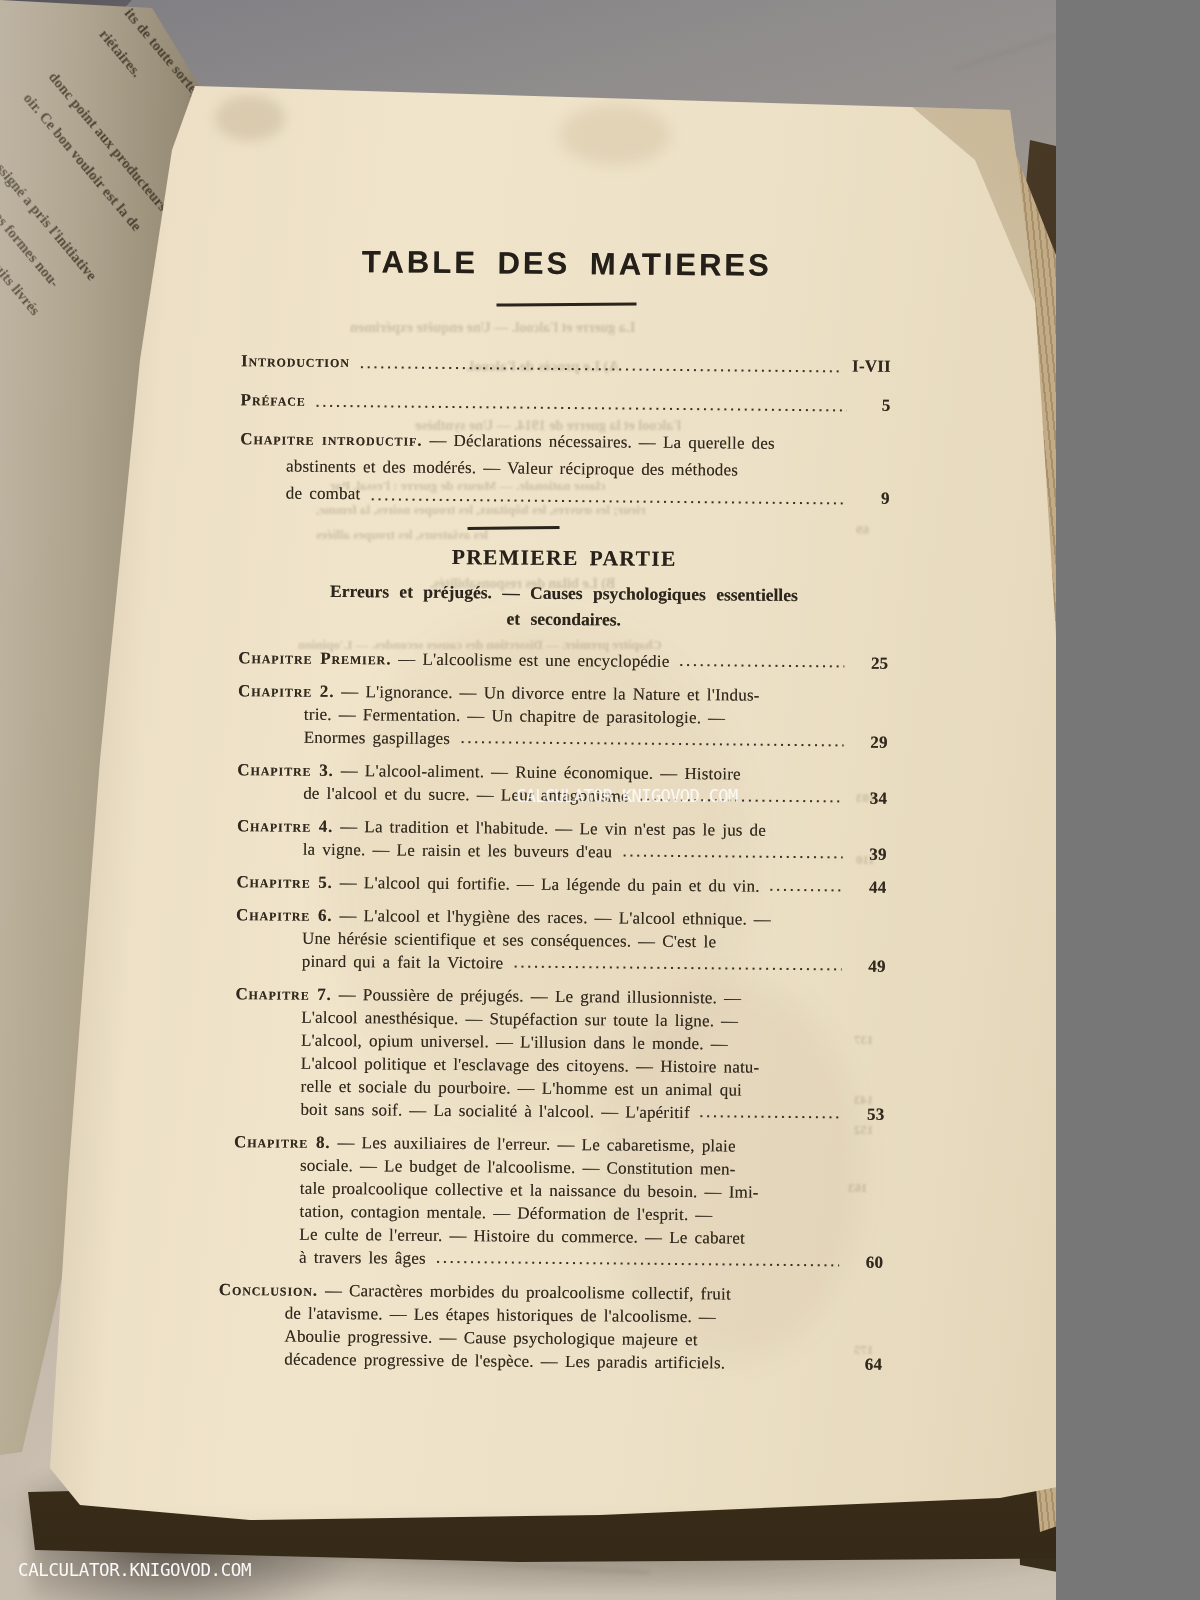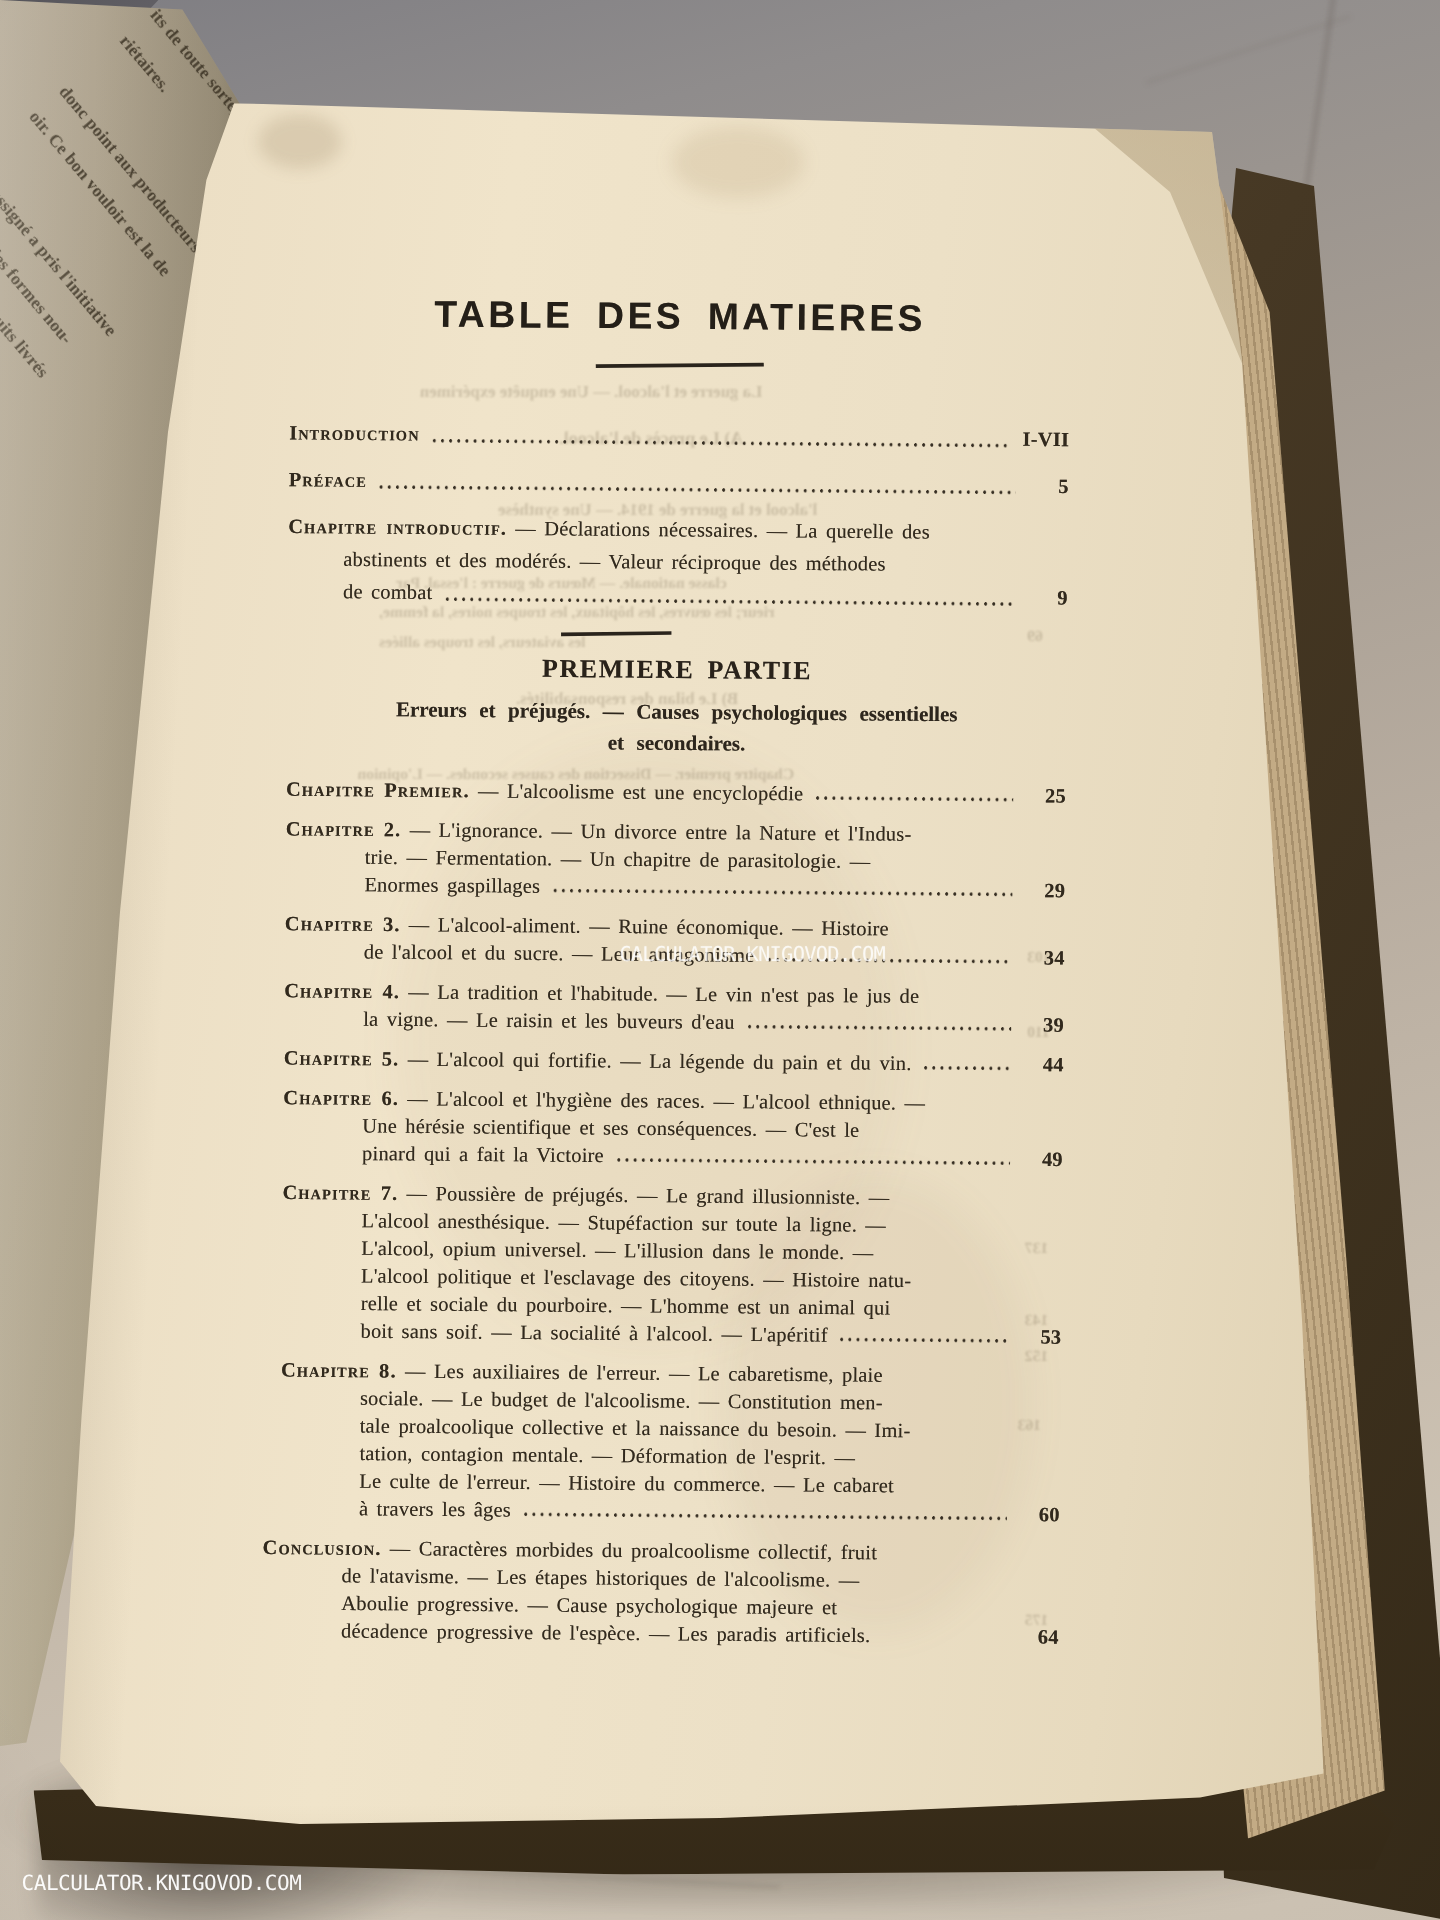--- a/index.html
+++ b/index.html
@@ -1,16 +1,16 @@
 <!DOCTYPE html>
 <html><head>
 <meta charset="utf-8">
 <style>
   html,body{margin:0;padding:0;background:#777;}
-  .scene{position:relative;width:1200px;height:1600px;overflow:hidden;
+  .scene{position:relative;width:1056px;height:1600px;overflow:hidden;
          font-family:"Liberation Serif",serif;}
   .abs{position:absolute;}
 
   
   .bg{left:0;top:0;width:1200px;height:1600px;
       background:linear-gradient(165deg,#7e7d82 0%,#8f8c8c 12%,#a59c92 32%,#b7ac9f 52%,#c6bbac 72%,#cfc5b6 88%,#cac0b1 100%);}
   .vein{background:rgba(96,88,78,.22);filter:blur(2px);}
   .vein.v1{left:1090px;top:-20px;width:5px;height:300px;transform:rotate(8deg);}
   .vein.v2{left:950px;top:40px;width:180px;height:3px;transform:rotate(-18deg);opacity:.5;}
   .vein.v3{left:250px;top:1560px;width:400px;height:4px;transform:rotate(3deg);opacity:.6;}

